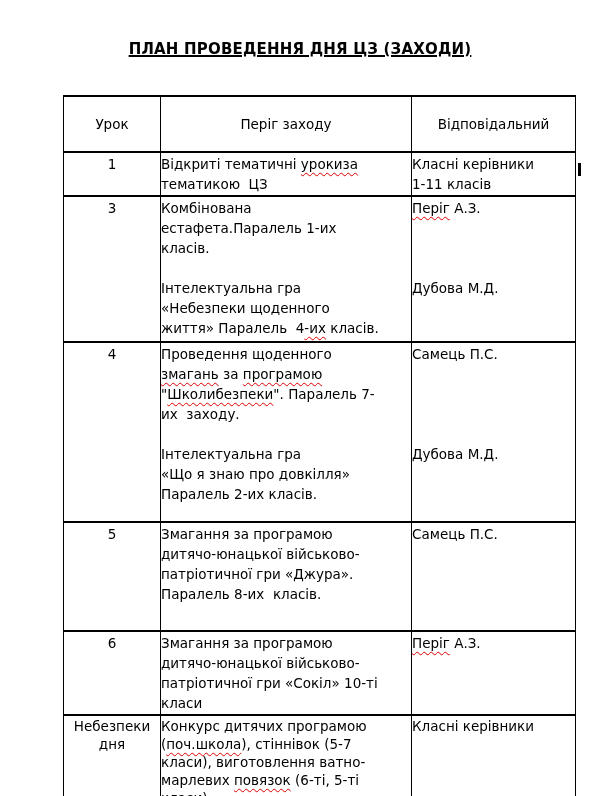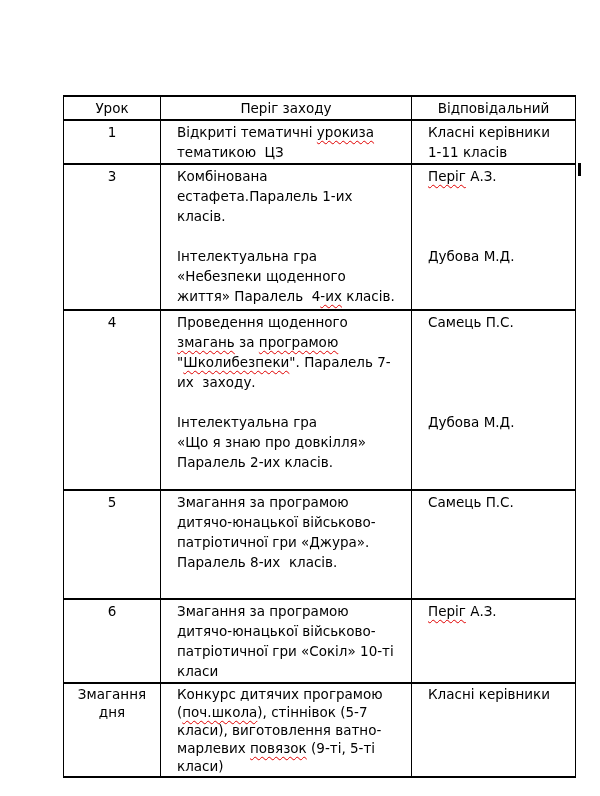--- a/index.html
+++ b/index.html
@@ -19,23 +19,23 @@
   table.plan {
     position:absolute; left:63px; top:95px; width:512px;
     border-collapse:collapse; table-layout:fixed;
   }
   th, td {
     border:1px solid var(--bd);
     border-top-width:2px; border-bottom-width:2px;
     vertical-align:top; font-size:13.5px; font-weight:normal;
     padding:1px 6px; overflow:hidden;
   }
-  th { text-align:center; vertical-align:middle; height:22px; padding:0 2px; }
+  th { text-align:center; vertical-align:middle; height:22px; padding:16px 2px; }
   td.c-lesson { text-align:center; }
-  td.c-event, td.c-resp { padding-left:16px; }
+  td.c-event, td.c-resp { padding-left:0; }
   .ln { line-height:20px; min-height:20px; white-space:pre-wrap; }
   tbody tr:nth-child(1) { height:43px; }
   tbody tr:nth-child(2) { height:146px; }
   tbody tr:nth-child(3) { height:180px; }
   tbody tr:nth-child(4) { height:109px; }
   tbody tr:nth-child(5) { height:79px; }
   tbody tr:nth-child(6) { height:91px; }
   tbody tr:nth-child(6) .ln { line-height:18px; min-height:18px; }
   .sq {
     text-decoration:underline;
@@ -44,20 +44,21 @@
     text-decoration-thickness:1px;
     text-underline-offset:3px;
   }
   .cursor { position:absolute; left:578px; top:163px; width:3px; height:13px; background:#000; }
 </style>
 </head>
 <body>
 
 <div class="page">
 
+  <div class="title">ПЛАН ПРОВЕДЕННЯ ДНЯ ЦЗ (ЗАХОДИ)</div>
 
   <table class="plan">
     <colgroup>
       <col style="width:97px">
       <col style="width:251px">
       <col style="width:164px">
     </colgroup>
     <thead>
       <tr>
         <th>Урок</th>
@@ -146,28 +147,28 @@
             <div class="ln"><span>дитячо-юнацької військово-</span></div>
             <div class="ln"><span>патріотичної гри «Сокіл» 10-ті</span></div>
             <div class="ln"><span>класи</span></div>
           </td>
           <td class="c-resp">
             <div class="ln"><span class="sq">Періг</span><span> А.З.</span></div>
           </td>
         </tr>
         <tr>
           <td class="c-lesson">
-            <div class="ln">Змагання</div>
+            <div class="ln">Небезпеки</div>
             <div class="ln">дня</div>
           </td>
           <td class="c-event">
             <div class="ln"><span>Конкурс дитячих програмою</span></div>
             <div class="ln"><span>(</span><span class="sq">поч.школа</span><span>), стіннівок (5-7</span></div>
             <div class="ln"><span>класи), виготовлення ватно-</span></div>
-            <div class="ln"><span>марлевих </span><span class="sq">повязок</span><span> (9-ті, 5-ті</span></div>
+            <div class="ln"><span>марлевих </span><span class="sq">повязок</span><span> (6-ті, 5-ті</span></div>
             <div class="ln"><span>класи)</span></div>
           </td>
           <td class="c-resp">
             <div class="ln"><span>Класні керівники</span></div>
           </td>
         </tr>
       </tbody>
   </table>
 
   <div class="cursor"></div>

